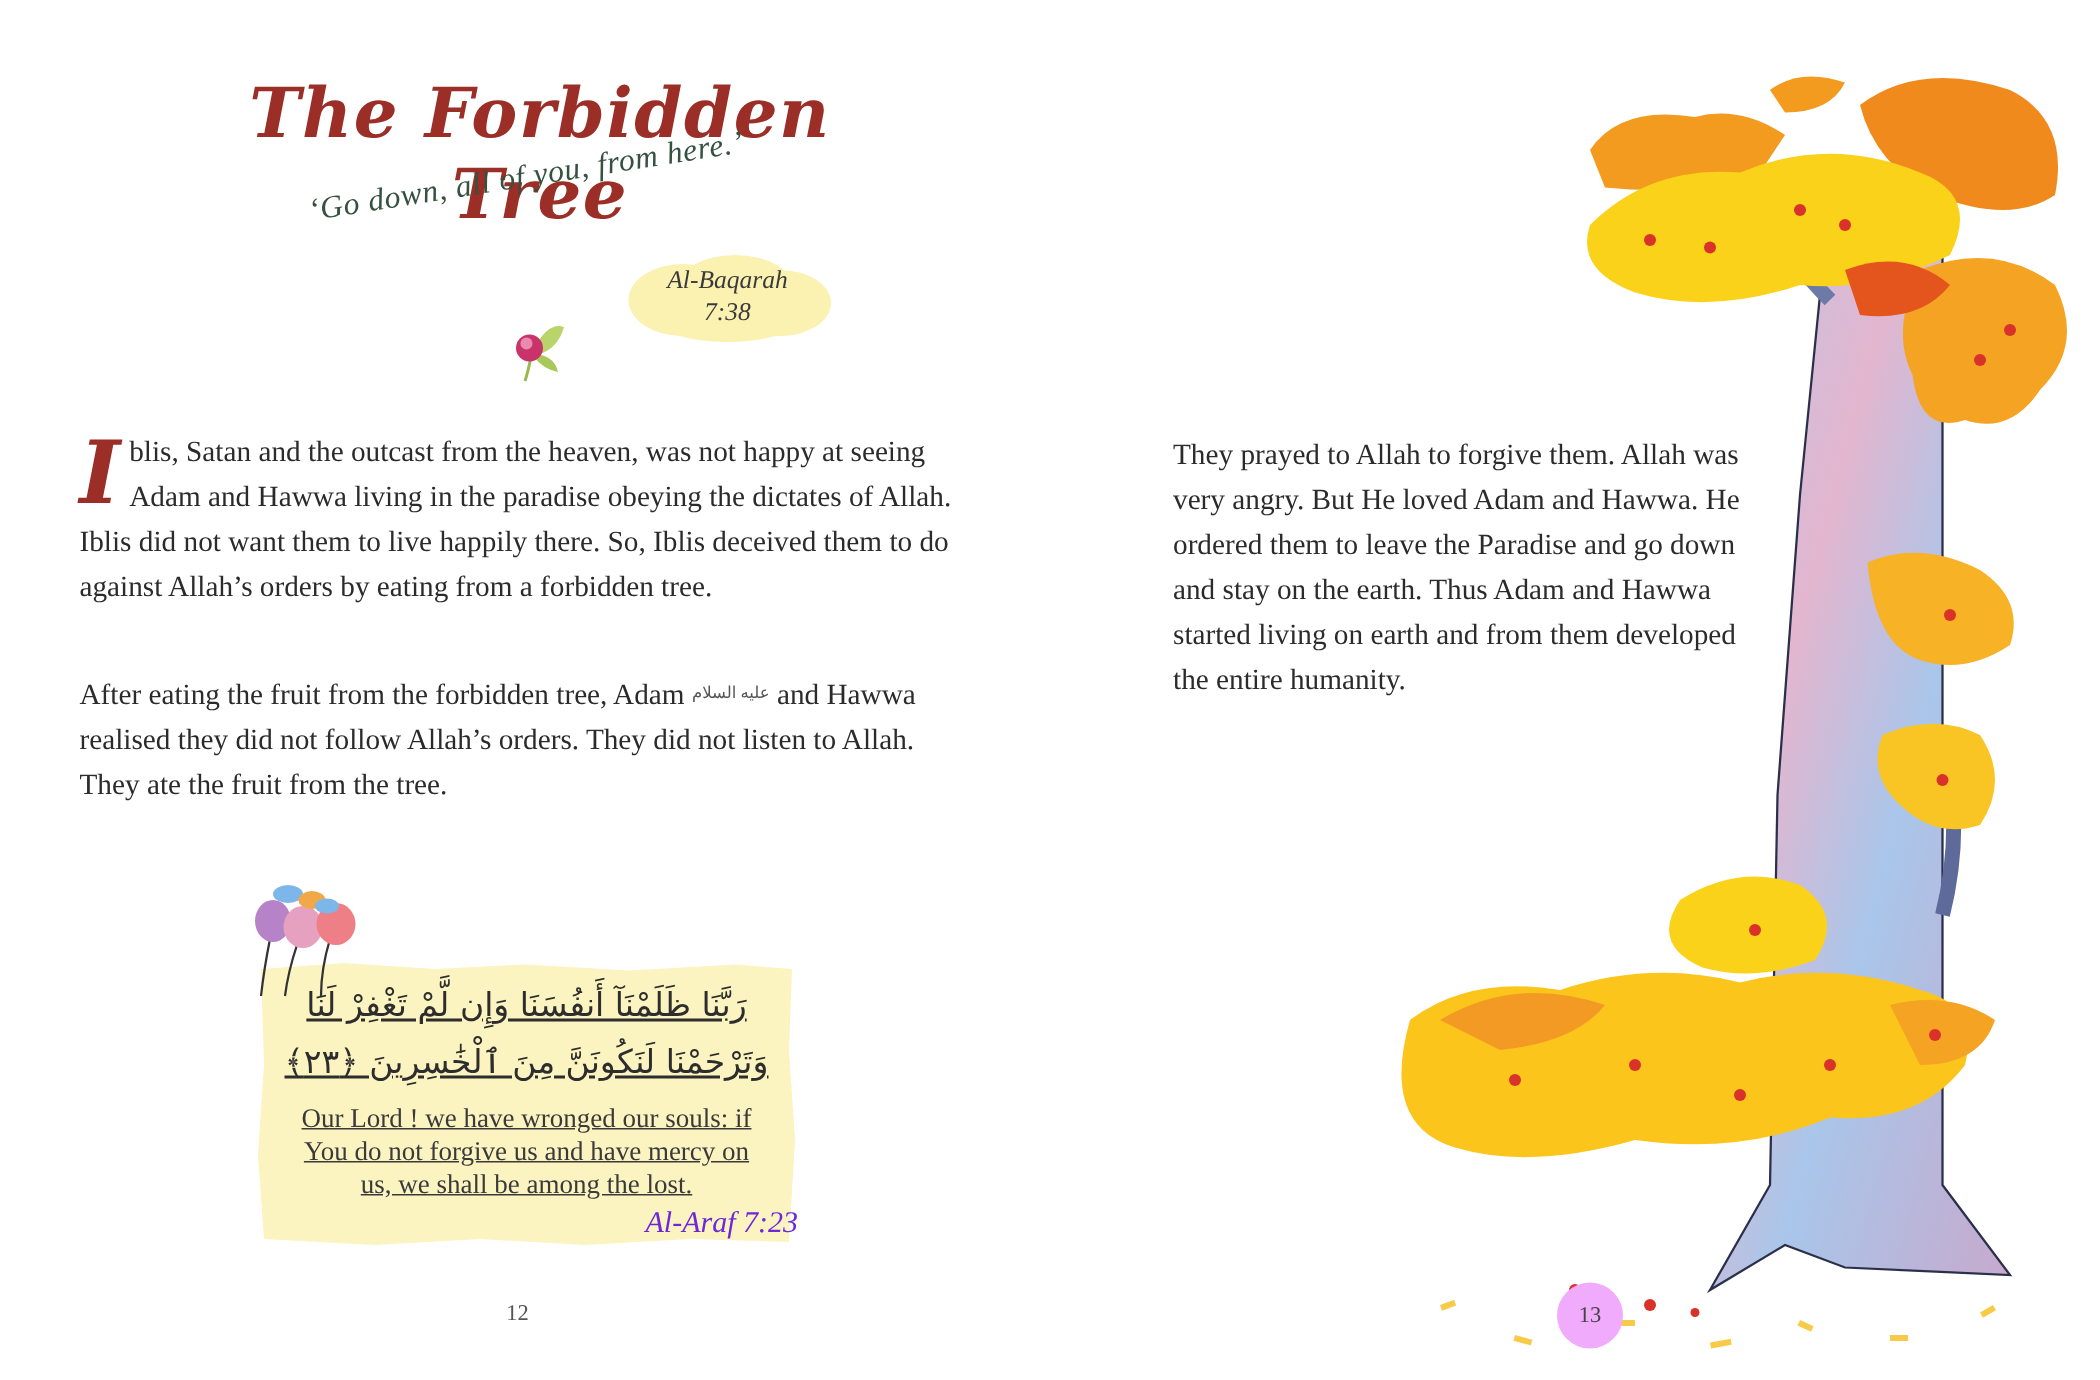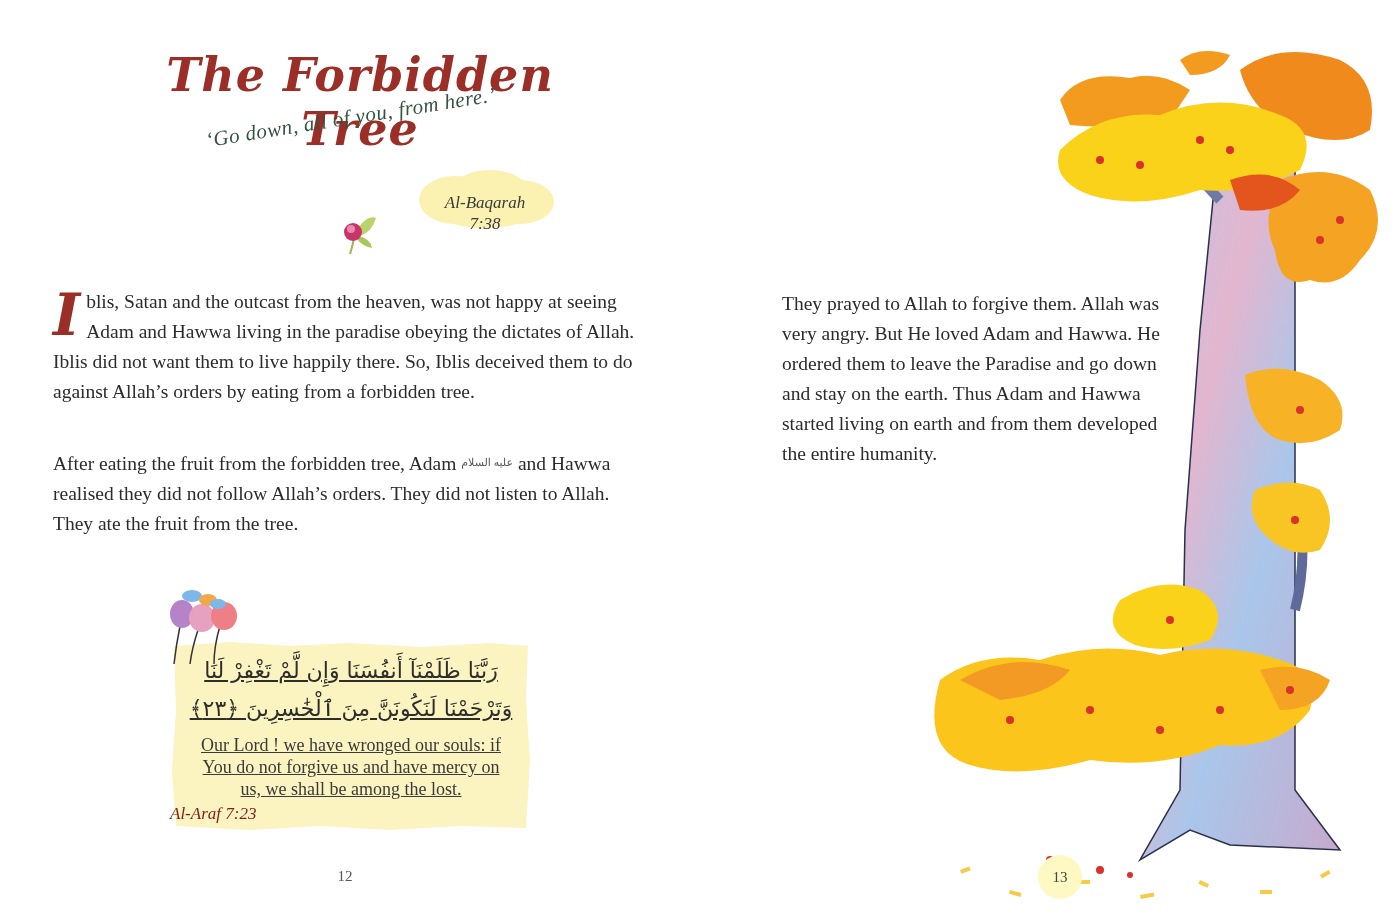--- a/index.html
+++ b/index.html
@@ -28,21 +28,21 @@
       font-style: italic; font-size: 21px; color: #35513f;
       transform: rotate(-9deg); transform-origin: left bottom;
       letter-spacing: 0.5px;
     }
     .ref-cloud {
       position: absolute; left: 415px; top: 168px; width: 140px; height: 62px;
     }
     .ref-cloud svg { position: absolute; left: 0; top: 0; }
     .ref-cloud .ref-text {
       position: absolute; left: 0; top: 8px; width: 140px; text-align: center;
-      font-style: italic; font-size: 17px; line-height: 21px; color: #3a3a3a; margin-top: 16px;
+      font-style: italic; font-size: 17px; line-height: 21px; color: #3a3a3a;
     }
     .bud { position: absolute; left: 336px; top: 208px; }
 
     .body-text {
       position: absolute; left: 53px; width: 600px;
       font-size: 19.5px; line-height: 30px; color: #2b2b2b; margin: 0;
     }
     .para1 { top: 287px; }
     .para2 { top: 447px; }
     .dropcap {
@@ -59,38 +59,38 @@
     .dua-arabic {
       position: absolute; left: 0; top: 12px; width: 362px; text-align: center;
       font-family: "DejaVu Sans", sans-serif; font-size: 22px; line-height: 38px;
       color: #2d2d2d; direction: rtl; text-decoration: underline;
     }
     .dua-english {
       position: absolute; left: 0; top: 94px; width: 362px; text-align: center;
       font-size: 18px; line-height: 22px; color: #3a3a3a; text-decoration: underline;
     }
     .dua-ref {
-      position: absolute; left: 0; top: 164px; width: 362px; text-align: left;
-      font-style: italic; font-size: 17px; color: #7f1d1d;
+      position: absolute; left: 0; top: 164px; width: 362px; text-align: right;
+      font-style: italic; font-size: 20px; color: #6d28d9;
     }
     .flowers { position: absolute; left: 168px; top: 586px; }
 
     .page-num-left {
       position: absolute; left: 330px; top: 868px; width: 30px; text-align: center;
       font-size: 15px; color: #555;
     }
 
     .right-text {
       position: absolute; left: 70px; top: 277px; width: 400px;
       font-size: 19.5px; line-height: 30px; color: #2b2b2b; margin: 12px;
     }
     .tree { position: absolute; left: 200px; top: 30px; }
     .page-num-right {
       position: absolute; left: 338px; top: 855px; width: 44px; height: 44px;
-      border-radius: 50%; background: #fef9c3;
+      border-radius: 50%; background: #f0abfc;
       text-align: center; line-height: 44px; font-size: 15px; color: #444;
     }
   </style>
 </head>
 <body>
 
 <div class="page page-left">
   <h1 class="title">The Forbidden Tree</h1>
 
   <div class="quote">‘Go down, all of you, from here.’</div>

